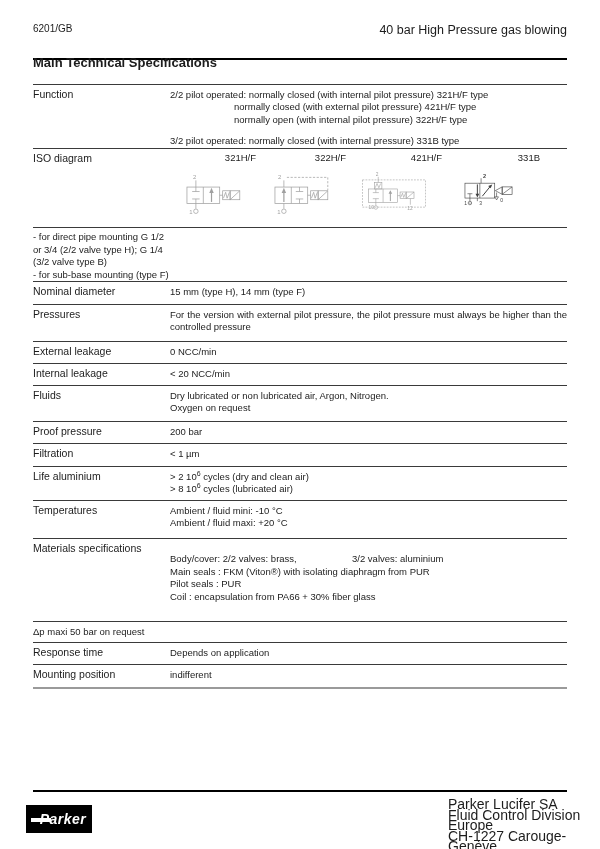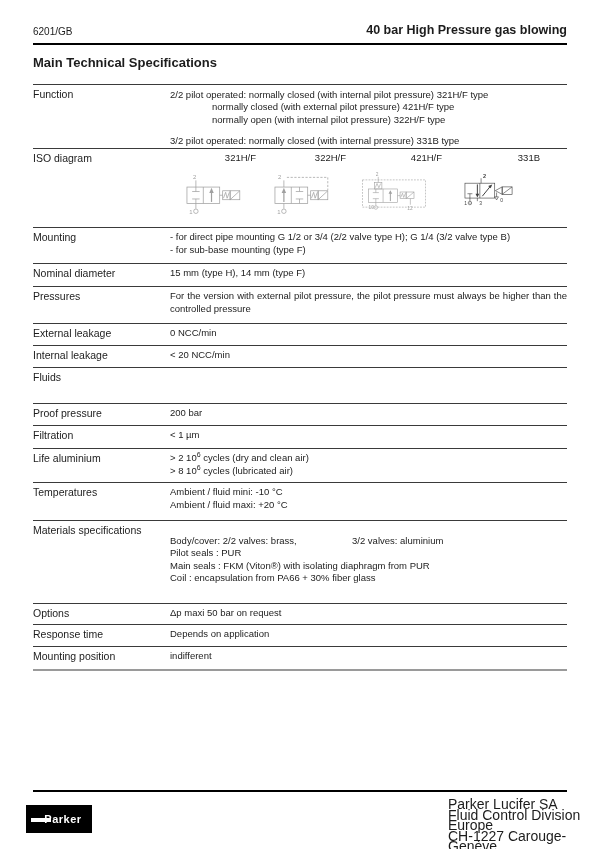--- a/index.html
+++ b/index.html
@@ -1,40 +1,40 @@
 <!DOCTYPE html>
 <html><head>
 <meta charset="utf-8">
 <style>
   html,body{margin:0;padding:0}
   body{width:600px;height:849px;position:relative;background:#fff;color:#1c1c1c;
        font-family:"Liberation Sans",sans-serif;overflow:hidden}
 
   
   .hdr{position:absolute;top:23px;left:33px;right:33px;display:flex;
-       justify-content:space-between;align-items:flex-end;
-       border-bottom:2.5px solid #000;padding-bottom:6px}
+       justify-content:space-between;align-items:flex-start;
+       border-bottom:2.5px solid #000;padding-bottom:21px}
   .doc-ref{font-size:10px}
-  .doc-title{font-size:12.5px;font-weight:bold}
+  .doc-title{font-size:12.5px;font-weight:normal}
   .section-title{position:absolute;top:55px;left:33px;font-size:13px;font-weight:bold}
 
   
   .spec-table{position:absolute;top:84px;left:33px;right:33px}
   .row{display:grid;grid-template-columns:137px 1fr;border-top:1.5px solid #3a3a3a;
        box-sizing:border-box}
   .row .label{font-weight:normal;font-size:10.5px;padding-top:3px;white-space:nowrap}
   .row .content{font-size:9.5px;line-height:12.5px;padding-top:3.5px}
   .end-rule{border-top:2px solid #9a9a9a;height:0}
   .h-function{min-height:60px}.h-iso{min-height:79px}.h-mounting{min-height:36px}
   .h-nominal{min-height:23px}.h-pressures{min-height:37px}.h-extleak{min-height:22px}
   .h-intleak{min-height:22px}.h-fluids{min-height:36px}.h-proof{min-height:22px}
   .h-filtration{min-height:23px}.h-life{min-height:34px}.h-temps{min-height:38px}
   .h-materials{min-height:83px}.h-options{min-height:21px}.h-response{min-height:22px}
   .h-mountpos{min-height:23px}
-  .ind{margin-left:42px}
+  .ind{margin-left:64px}
   .gap{height:9px}
   .justify{text-align:justify}
   .content sup{font-size:7px;line-height:0}
   .mat-line1{position:relative}
   .mat-right{position:absolute;left:182px;top:0}
   .mat-content{padding-top:14px !important}
 
   
   .iso-flex{display:flex;padding-top:3.5px}
   .iso-block{text-align:right}
@@ -49,21 +49,21 @@
   .vs .dash{stroke-dasharray:3 2}
   .vs .fill{fill:currentColor;stroke:none}
   .vs text{fill:currentColor;stroke:none;font-size:8px;font-family:"Liberation Sans",sans-serif}
   .vs text.b{font-weight:bold;font-size:9px}
 
   
   .footer-rule{position:absolute;left:33px;right:33px;top:790px;border-top:2.5px solid #000}
   .logo{position:absolute;left:26px;top:805px;width:66px;height:28px;background:#000;
         color:#fff;display:flex;align-items:center;justify-content:center}
   .logo-dash{position:absolute;left:5px;top:13px;width:20px;height:3.5px;background:#fff}
-  .logo-text{font-weight:bold;font-size:11px;letter-spacing:.5px;
+  .logo-text{font-style:italic;font-weight:bold;font-size:14px;letter-spacing:.5px;
              position:relative;padding-left:8px}
   .page-num{position:absolute;top:853px;left:0;right:0;text-align:center;font-size:9px}
   .footer-right{position:absolute;left:448px;top:799px;font-size:14px;line-height:10.5px}
 </style>
 </head>
 <body>
 
 <div class="hdr">
   <span class="doc-ref">6201/GB</span>
   <span class="doc-title">40 bar High Pressure gas blowing</span>
@@ -191,21 +191,20 @@
           <line x1="59" y1="33" x2="59" y2="40"></line>
           <polygon points="56,40 62,40 59,45"></polygon>
           <text x="65" y="49">0</text>
         </svg>
       </div>
 
     </div>
   </div>
 
   <div class="row h-mounting">
-    <div class="label">Mounting</div>
     <div class="content">
       <div>- for direct pipe mounting G 1/2 or 3/4 (2/2 valve type H); G 1/4 (3/2 valve type B)</div>
       <div>- for sub-base mounting (type F)</div>
     </div>
   </div>
 
   <div class="row h-nominal">
     <div class="label">Nominal diameter</div>
     <div class="content">15 mm (type H), 14 mm (type F)</div>
   </div>
@@ -220,20 +219,24 @@
     <div class="content">0 NCC/min</div>
   </div>
 
   <div class="row h-intleak">
     <div class="label">Internal leakage</div>
     <div class="content">&lt; 20 NCC/min</div>
   </div>
 
   <div class="row h-fluids">
     <div class="label">Fluids</div>
+    <div class="content">
+      <div>Dry lubricated or non lubricated air, Argon, Nitrogen.</div>
+      <div>Oxygen on request</div>
+    </div>
   </div>
 
   <div class="row h-proof">
     <div class="label">Proof pressure</div>
     <div class="content">200 bar</div>
   </div>
 
   <div class="row h-filtration">
     <div class="label">Filtration</div>
     <div class="content">&lt; 1 µm</div>
@@ -255,28 +258,27 @@
     </div>
   </div>
 
   <div class="row h-materials">
     <div class="label">Materials specifications</div>
     <div class="content mat-content">
       <div class="mat-line1">
         <span>Body/cover: 2/2 valves: brass,</span>
         <span class="mat-right">3/2 valves: aluminium</span>
       </div>
+      <div>Main seals : FKM (Viton®) with isolating diaphragm from PUR</div>
       <div>Pilot seals : PUR</div>
-      <div>Main seals : FKM (Viton®) with isolating diaphragm from PUR</div>
       <div>Coil : encapsulation from PA66 + 30% fiber glass</div>
     </div>
   </div>
 
   <div class="row h-options">
-    <div class="label">Options</div>
     <div class="content">Δp maxi 50 bar on request</div>
   </div>
 
   <div class="row h-response">
     <div class="label">Response time</div>
     <div class="content">Depends on application</div>
   </div>
 
   <div class="row h-mountpos">
     <div class="label">Mounting position</div>

